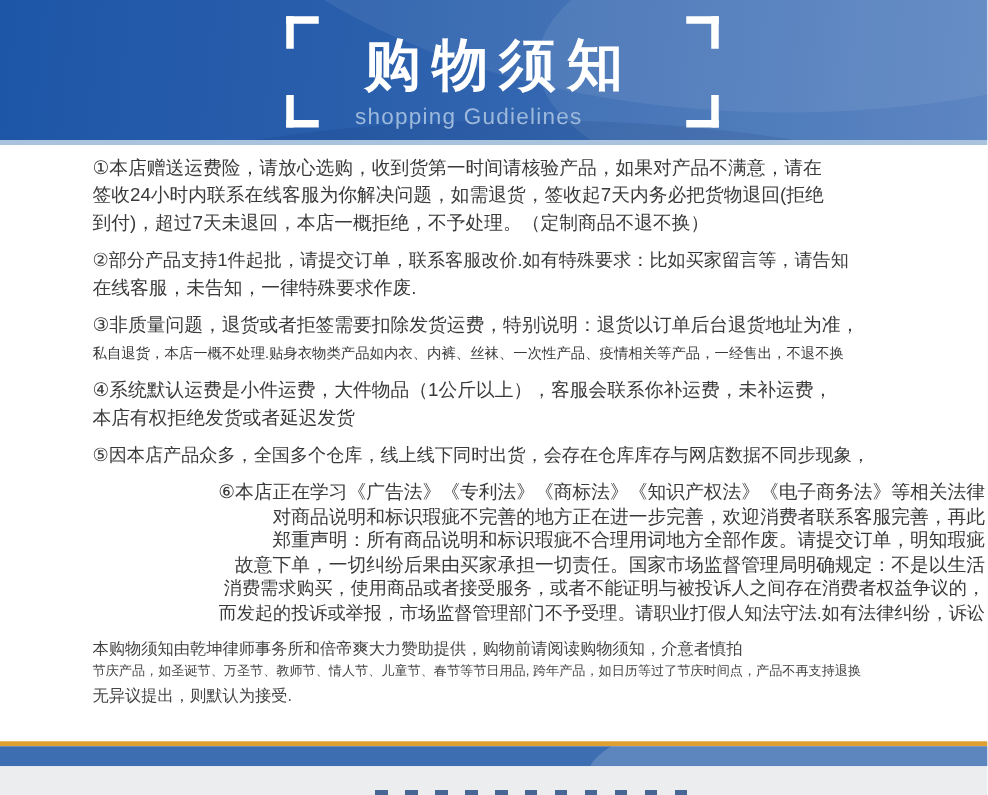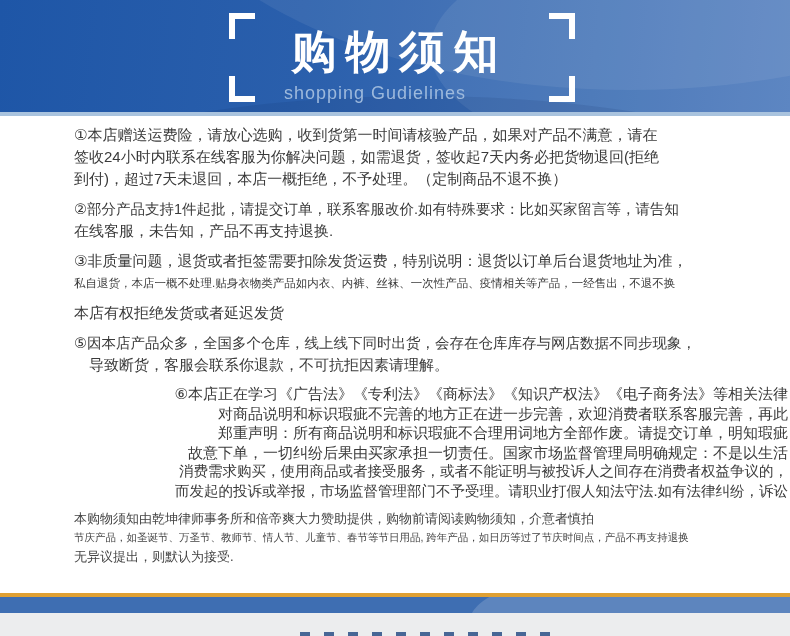--- a/index.html
+++ b/index.html
@@ -98,32 +98,32 @@
 
 <div class="notice-body" style="color: rgb(58, 58, 58);">
   <div>
       <div class="para">
         <div class="line">①本店赠送运费险，请放心选购，收到货第一时间请核验产品，如果对产品不满意，请在</div>
         <div class="line">签收24小时内联系在线客服为你解决问题，如需退货，签收起7天内务必把货物退回(拒绝</div>
         <div class="line">到付)，超过7天未退回，本店一概拒绝，不予处理。（定制商品不退不换）</div>
       </div>
       <div class="para">
         <div class="line" style="font-size: 14.5px;">②部分产品支持1件起批，请提交订单，联系客服改价.如有特殊要求：比如买家留言等，请告知</div>
-        <div class="line">在线客服，未告知，产品不再支持退换.</div>
+        <div class="line">在线客服，未告知，一律特殊要求作废.</div>
       </div>
       <div class="para">
         <div class="line">③非质量问题，退货或者拒签需要扣除发货运费，特别说明：退货以订单后台退货地址为准，</div>
         <div class="line" style="font-size: 11.5px;">私自退货，本店一概不处理.贴身衣物类产品如内衣、内裤、丝袜、一次性产品、疫情相关等产品，一经售出，不退不换</div>
       </div>
       <div class="para">
+        <div class="line">④系统默认运费是小件运费，大件物品（1公斤以上），客服会联系你补运费，未补运费，</div>
         <div class="line">本店有权拒绝发货或者延迟发货</div>
       </div>
       <div class="para">
         <div class="line" style="font-size: 14.5px;">⑤因本店产品众多，全国多个仓库，线上线下同时出货，会存在仓库库存与网店数据不同步现象，</div>
-        <div class="line">　导致断货，客服会联系你退款，不可抗拒因素请理解。</div>
       </div>
       <div class="para">
         <div class="line">⑥本店正在学习《广告法》《专利法》《商标法》《知识产权法》《电子商务法》等相关法律</div>
         <div class="line">对商品说明和标识瑕疵不完善的地方正在进一步完善，欢迎消费者联系客服完善，再此</div>
         <div class="line">郑重声明：所有商品说明和标识瑕疵不合理用词地方全部作废。请提交订单，明知瑕疵</div>
         <div class="line">故意下单，一切纠纷后果由买家承担一切责任。国家市场监督管理局明确规定：不是以生活</div>
         <div class="line" style="font-size: 14.5px;">消费需求购买，使用商品或者接受服务，或者不能证明与被投诉人之间存在消费者权益争议的，</div>
         <div class="line" style="font-size: 14.5px;">而发起的投诉或举报，市场监督管理部门不予受理。请职业打假人知法守法.如有法律纠纷，诉讼</div>
       </div>
     </div>

